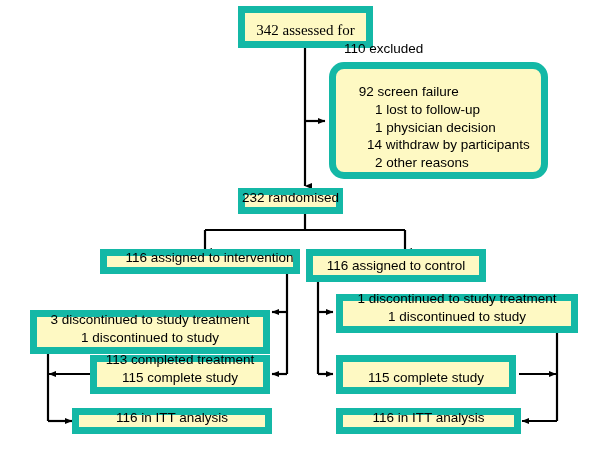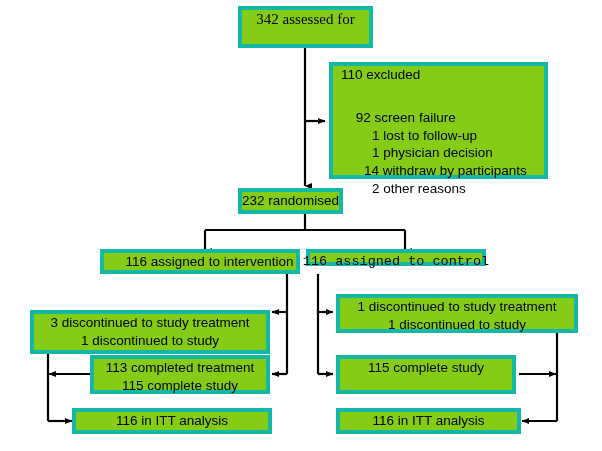--- a/index.html
+++ b/index.html
@@ -11,45 +11,46 @@
     position: relative;
     width: 602px;
     height: 451px;
     background: #ffffff;
     overflow: hidden;
     font-family: "Liberation Sans", sans-serif;
   }
   .node {
     position: absolute;
     box-sizing: border-box;
-    border: 4px solid #14b8a6;
-    background: #84cc16;
+    border: 7px solid #14b8a6;
+    background: #fef9c3;
     display: flex;
     flex-direction: column;
     align-items: center;
-    justify-content: space-between;
+    justify-content: flex-end;
     text-align: center;
     color: #000000;
     font-family: "Liberation Sans", sans-serif;
     font-size: 13.5px;
     line-height: 1.32;
     z-index: 3;
   }
   .node.serif {
     font-family: "Liberation Serif", serif;
     font-size: 15px;
   }
   .node .ln {
     display: block;
     white-space: pre;
   }
   .node.left-align {
     align-items: flex-start;
     text-align: left;
     padding-left: 8px;
+    border-radius: 15px;
   }
   .node.left-align .ln {
     text-align: left;
   }
   .indent1 { padding-left: 1.1em; margin-top: 25px; }
   .indent2 { padding-left: 2.3em; }
   .indent3 { padding-left: 1.7em; }
   svg.connectors {
     position: absolute;
     left: 0;
@@ -123,21 +124,21 @@
   </div>
 
   <div class="node" style="left:238px; top:188px; width:105px; height:26px;">
     <span class="ln">232 randomised</span>
   </div>
 
   <div class="node" style="left:100px; top:249px; width:200px; height:25px;padding-left:19px;">
     <span class="ln">116 assigned to intervention</span>
   </div>
 
-  <div class="node" style="left:306px; top:249px; width:180px; height:17px;font-family:Liberation Mono, monospace;">
+  <div class="node" style="left:306px; top:249px; width:180px; height:33px;">
     <span class="ln">116 assigned to control</span>
   </div>
 
   <div class="node" style="left:30px; top:310px; width:240px; height:44px;">
     <span class="ln">3 discontinued to study treatment</span>
     <span class="ln">1 discontinued to study</span>
   </div>
 
   <div class="node" style="left:336px; top:294px; width:242px; height:39px;">
     <span class="ln">1 discontinued to study treatment</span>

